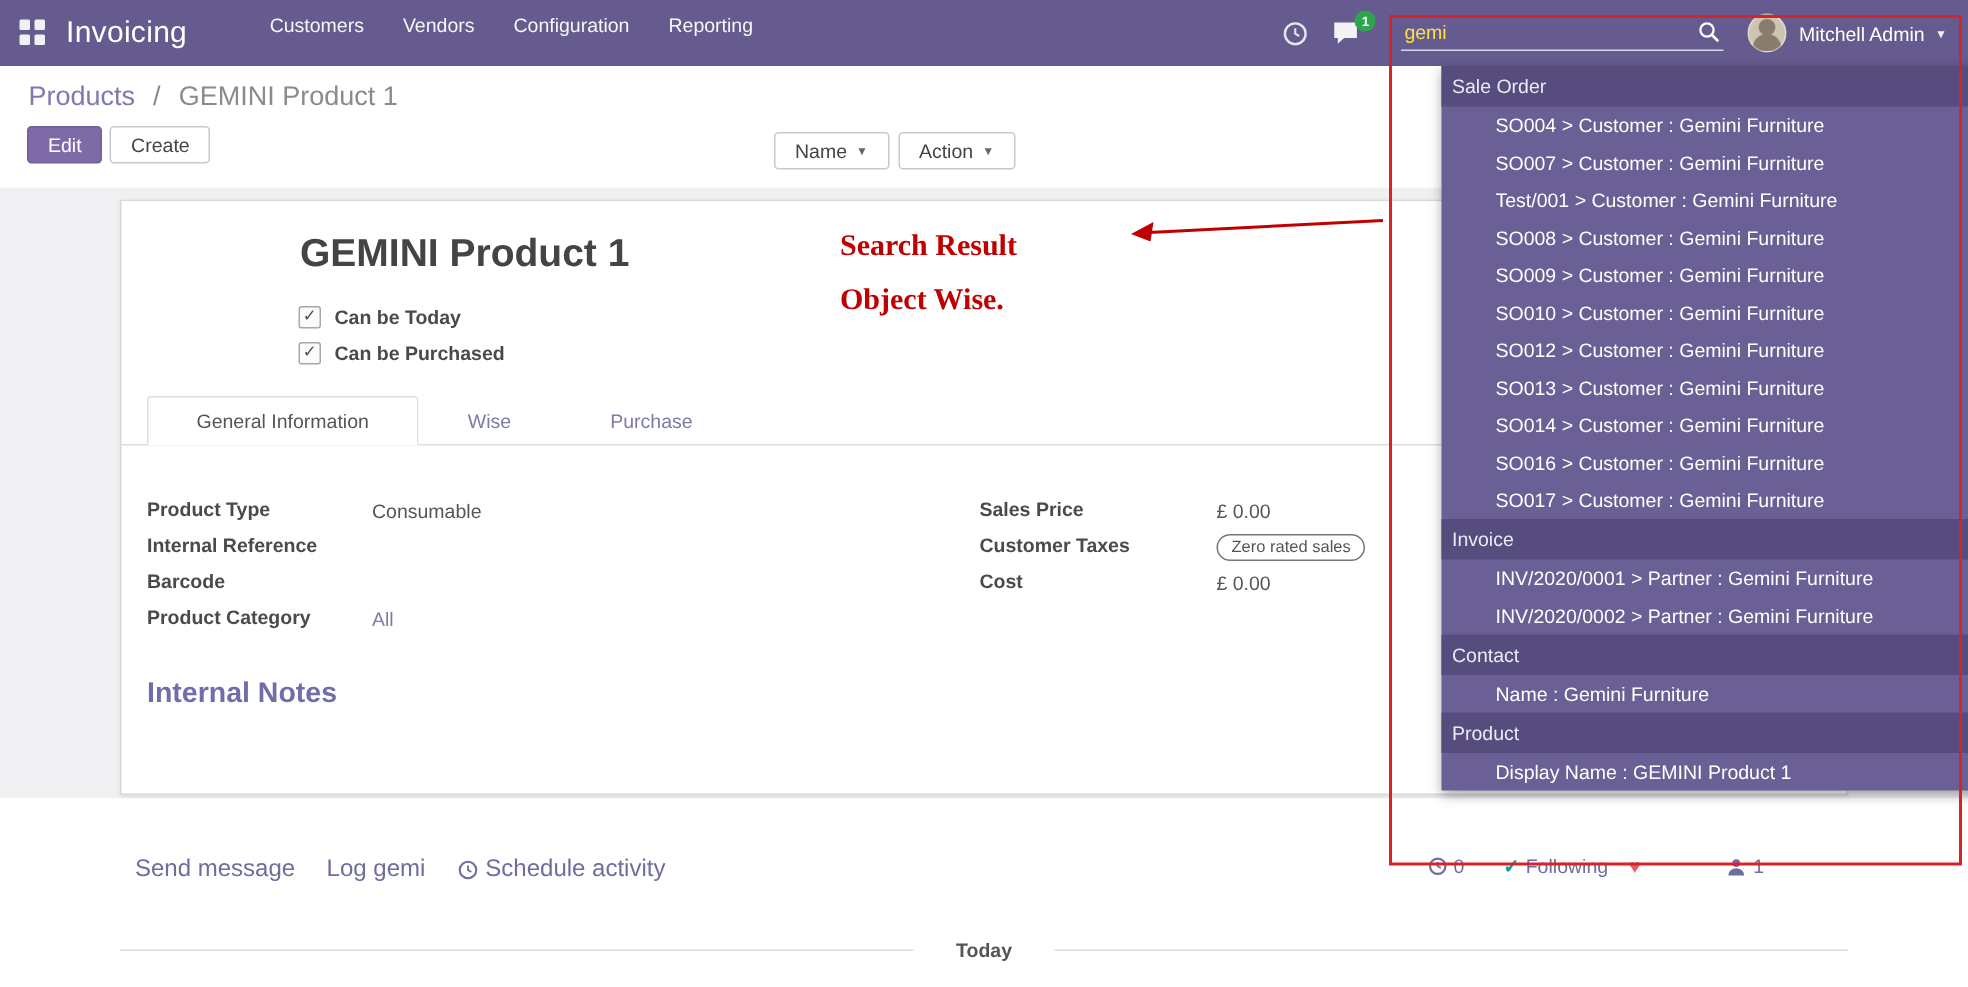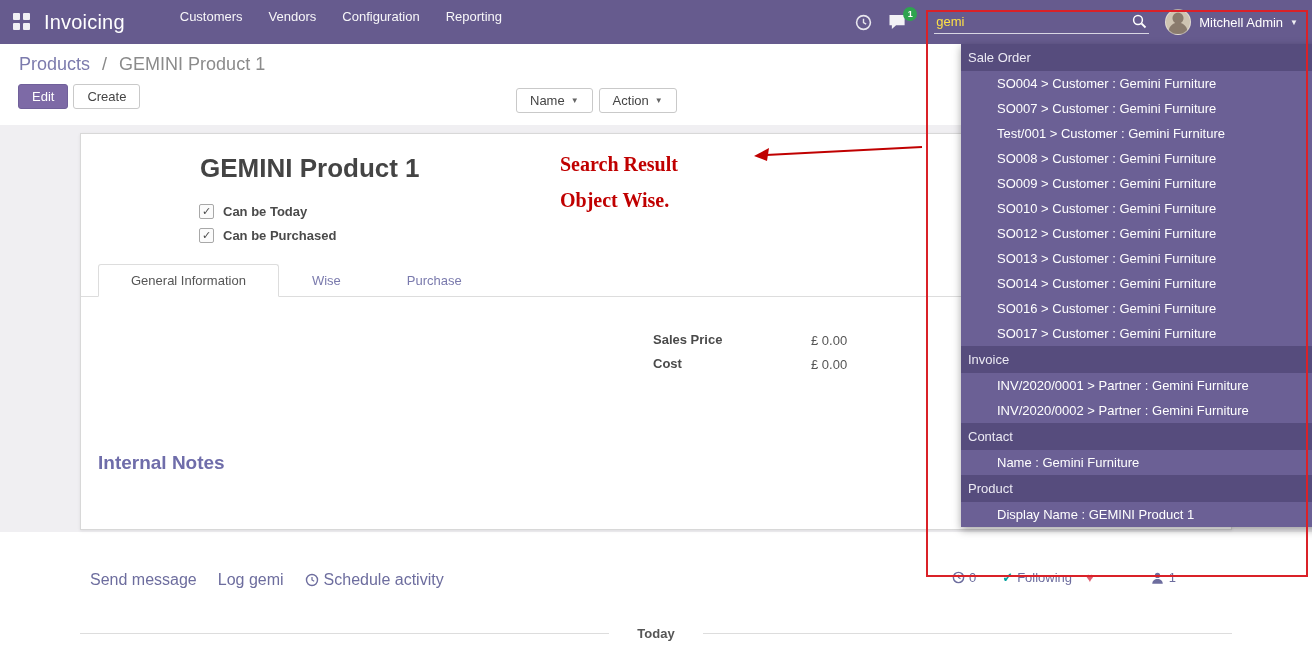--- a/index.html
+++ b/index.html
@@ -185,24 +185,46 @@
         <div class="check-row">
           <div class="cbox">✓</div>
           <div class="clabel">Can be Purchased</div>
         </div>
       </div>
     <div class="tabs">
         <div class="tab active">General Information</div>
         <div class="tab">Wise</div>
         <div class="tab">Purchase</div>
       </div>
+    <div class="fcol left">
+        <div class="frow">
+          <div class="flabel">Product Type</div>
+          <div class="fvalue">Consumable</div>
+        </div>
+        <div class="frow">
+          <div class="flabel">Internal Reference</div>
+          <div class="fvalue"></div>
+        </div>
+        <div class="frow">
+          <div class="flabel">Barcode</div>
+          <div class="fvalue"></div>
+        </div>
+        <div class="frow">
+          <div class="flabel">Product Category</div>
+          <div class="fvalue flink">All</div>
+        </div>
+      </div>
     <div class="fcol right">
         <div class="frow">
           <div class="flabel">Sales Price</div>
           <div class="fvalue">£ 0.00</div>
+        </div>
+        <div class="frow">
+          <div class="flabel">Customer Taxes</div>
+          <div class="fvalue fpill">Zero rated sales</div>
         </div>
         <div class="frow">
           <div class="flabel">Cost</div>
           <div class="fvalue">£ 0.00</div>
         </div>
       </div>
     <h2 class="notes">Internal Notes</h2>
   </div>
 
   <div class="annotation">

